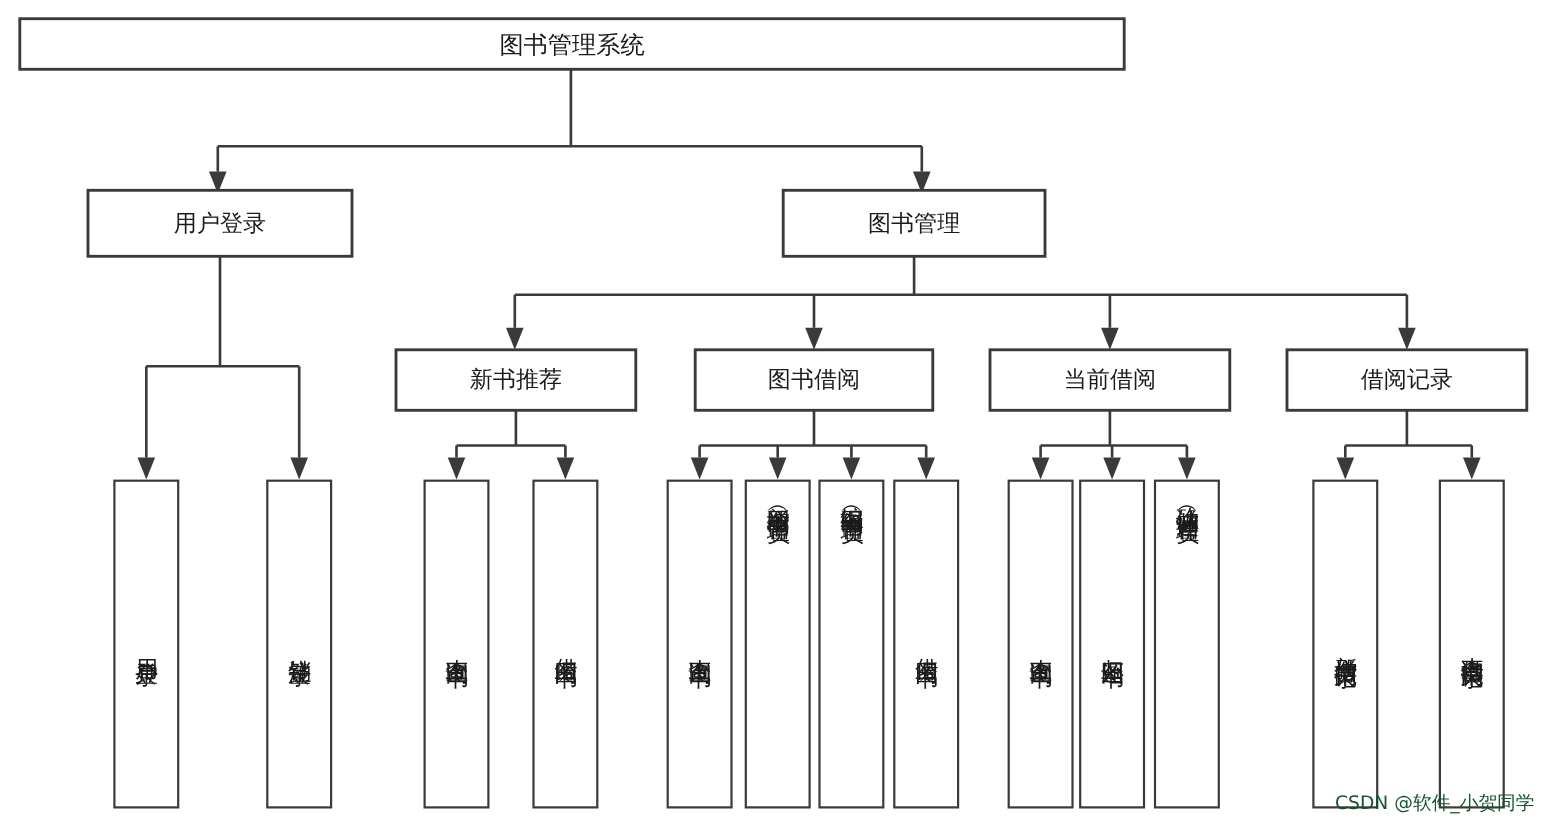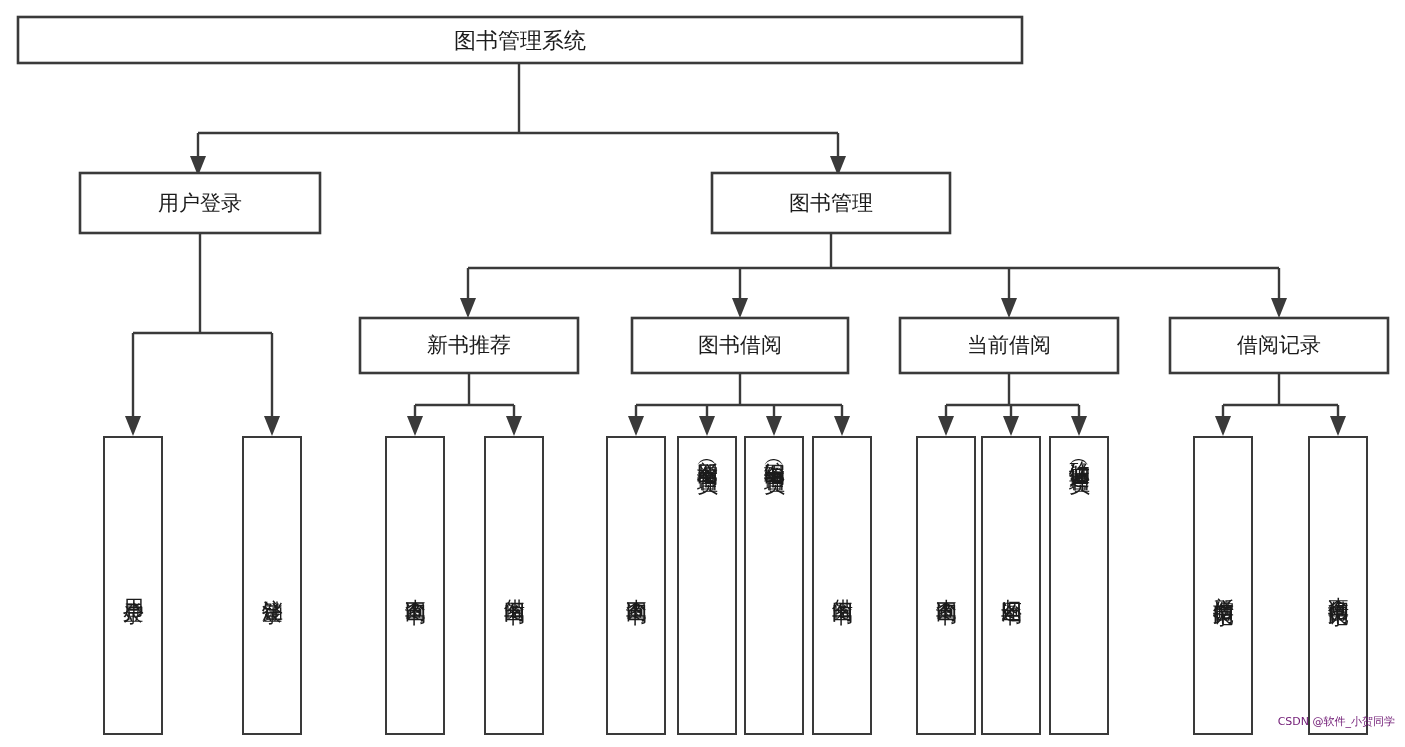--- a/index.html
+++ b/index.html
@@ -8,21 +8,21 @@
   #diagram-root{position:relative;width:1405px;height:747px;background:#fff;}
   svg#diagram{position:absolute;left:0;top:0;width:1405px;height:747px;display:block;}
   .node-rect{fill:#ffffff;stroke:#3a3a3a;stroke-width:2.6;}
   .edge{stroke:#3a3a3a;stroke-width:2.4;fill:none;}
   .arrow-head{fill:#3a3a3a;stroke:none;}
   .node-label{fill:#1b1b1b;font-family:"DejaVu Sans","Liberation Sans",sans-serif;
               text-anchor:middle;dominant-baseline:middle;}
   .lbl-root{font-size:22px;}
   .lbl-l1{font-size:21px;}
   .lbl-l2{font-size:21px;}
-  .watermark{position:absolute;right:10px;bottom:18px;color:#701a75;font-size:11px;
+  .watermark{position:absolute;right:10px;bottom:6px;color:#14532d;font-size:17px;
              font-family:"DejaVu Sans","Liberation Sans",sans-serif;white-space:nowrap;}
   .vnode{position:absolute;box-sizing:border-box;border:2.6px solid #3a3a3a;background:#fff;
          display:flex;align-items:flex-start;justify-content:center;overflow:hidden;}
   .vnode span{writing-mode:vertical-rl;text-orientation:upright;letter-spacing:2px;
               font-size:21px;color:#1b1b1b;line-height:1;margin-top:6px;
               font-family:"DejaVu Sans","Liberation Sans",sans-serif;}
   .vnode.center span{margin-top:0;}
   .vnode.center{align-items:center;}
 </style>
 </head>

